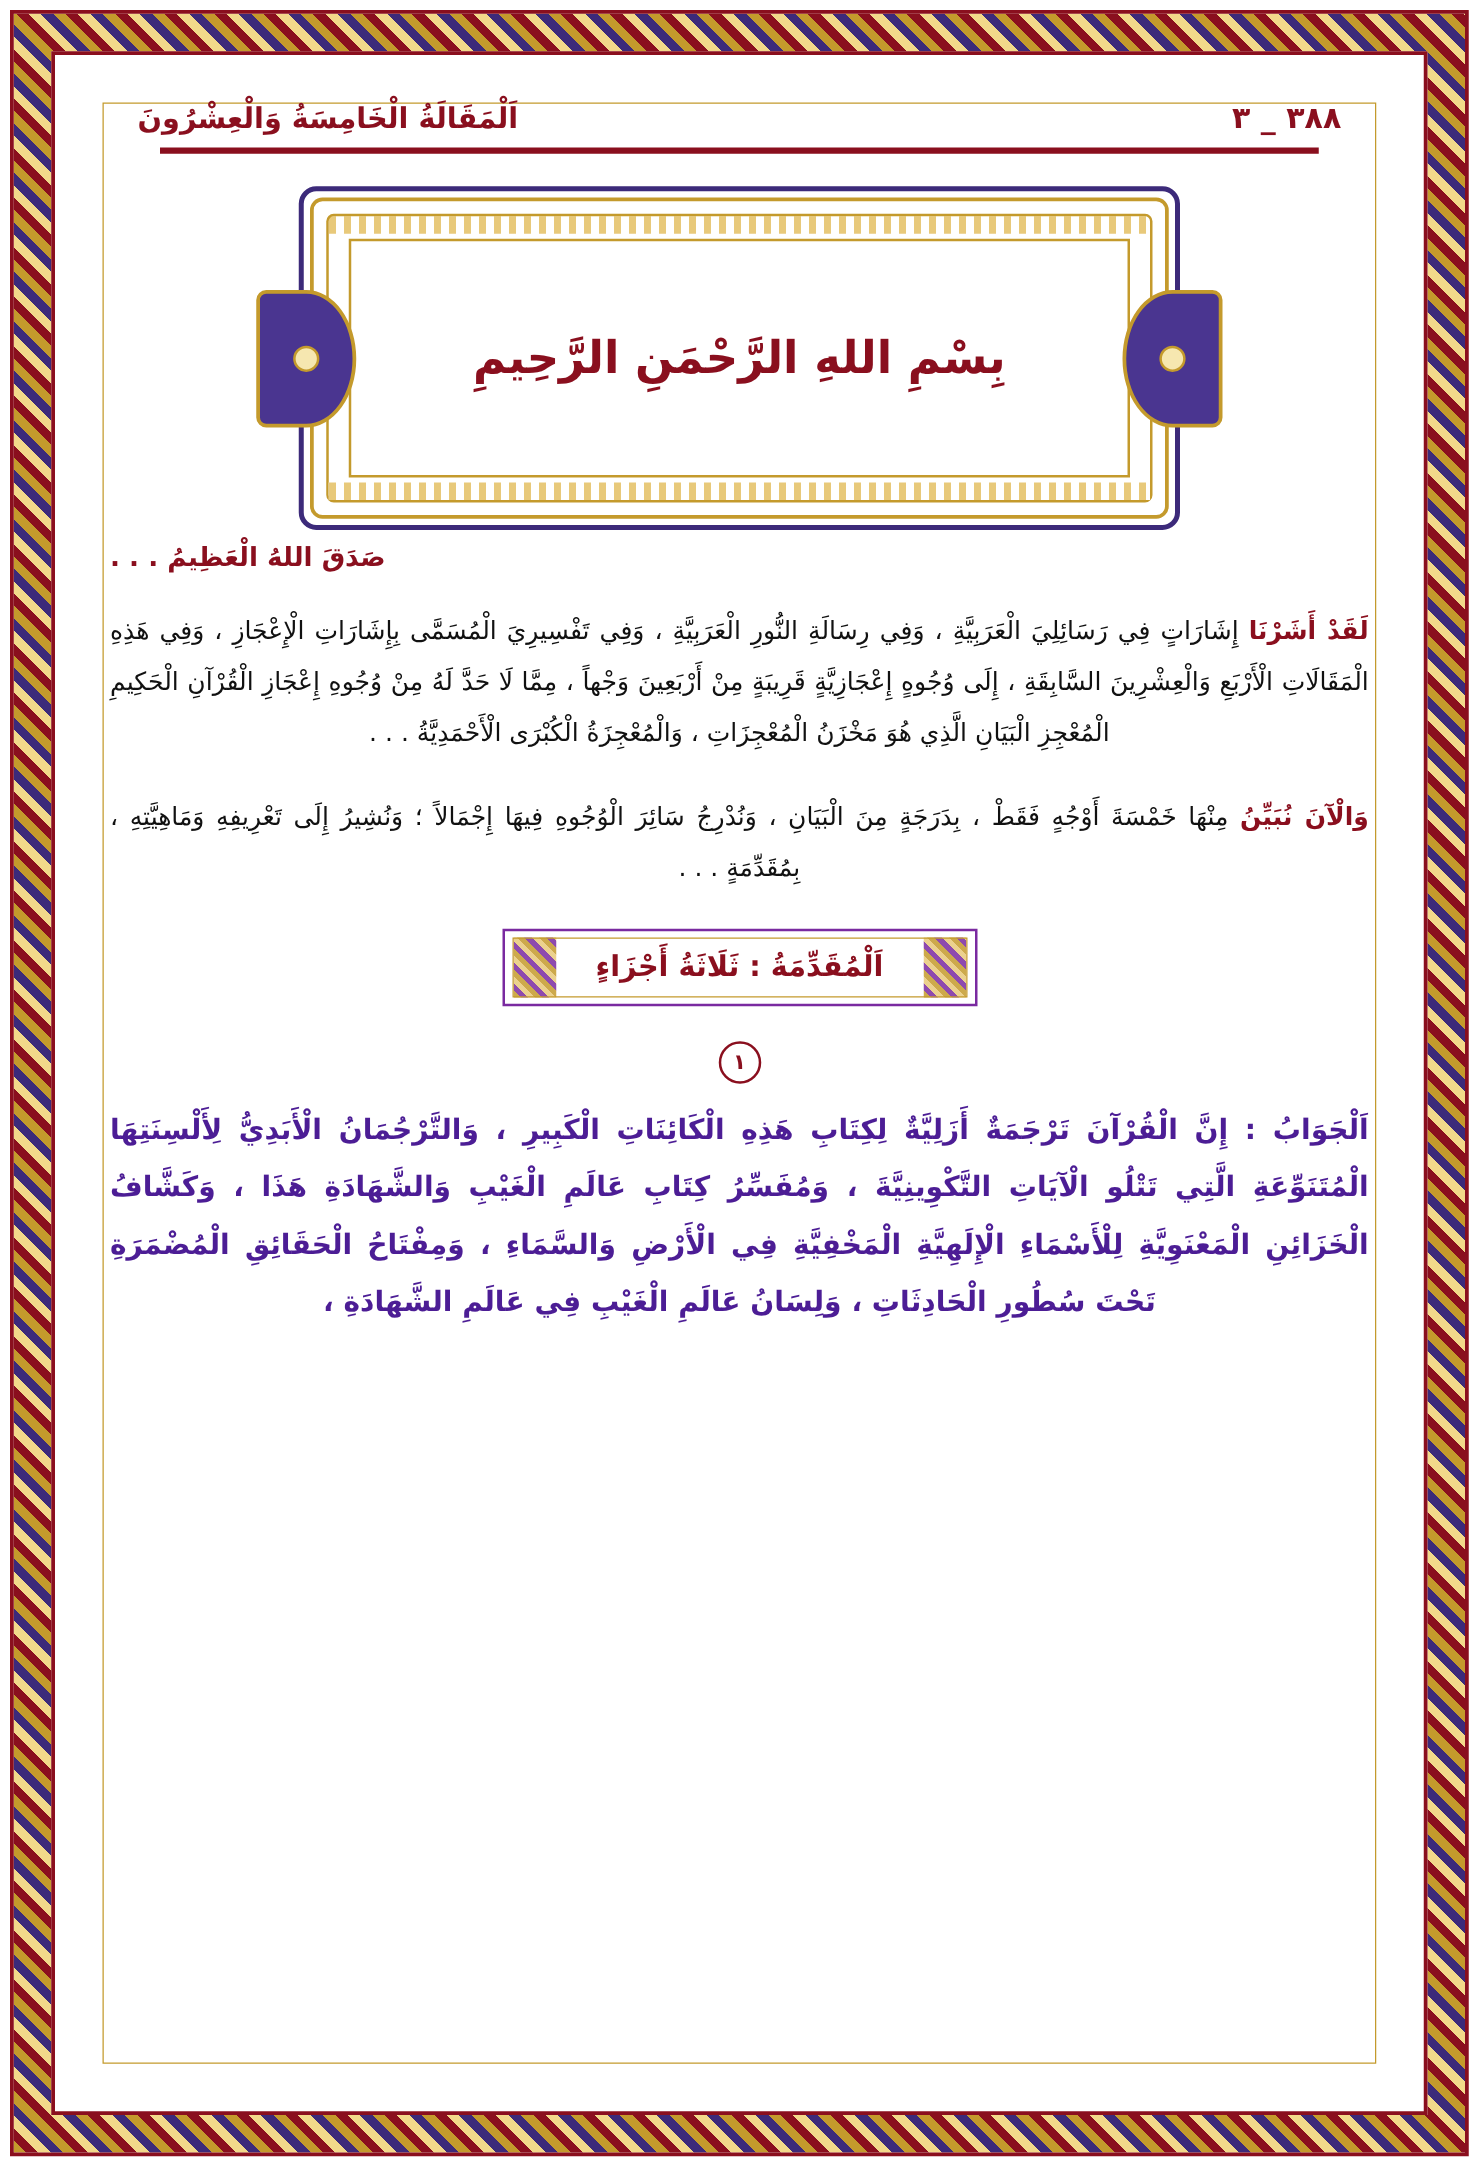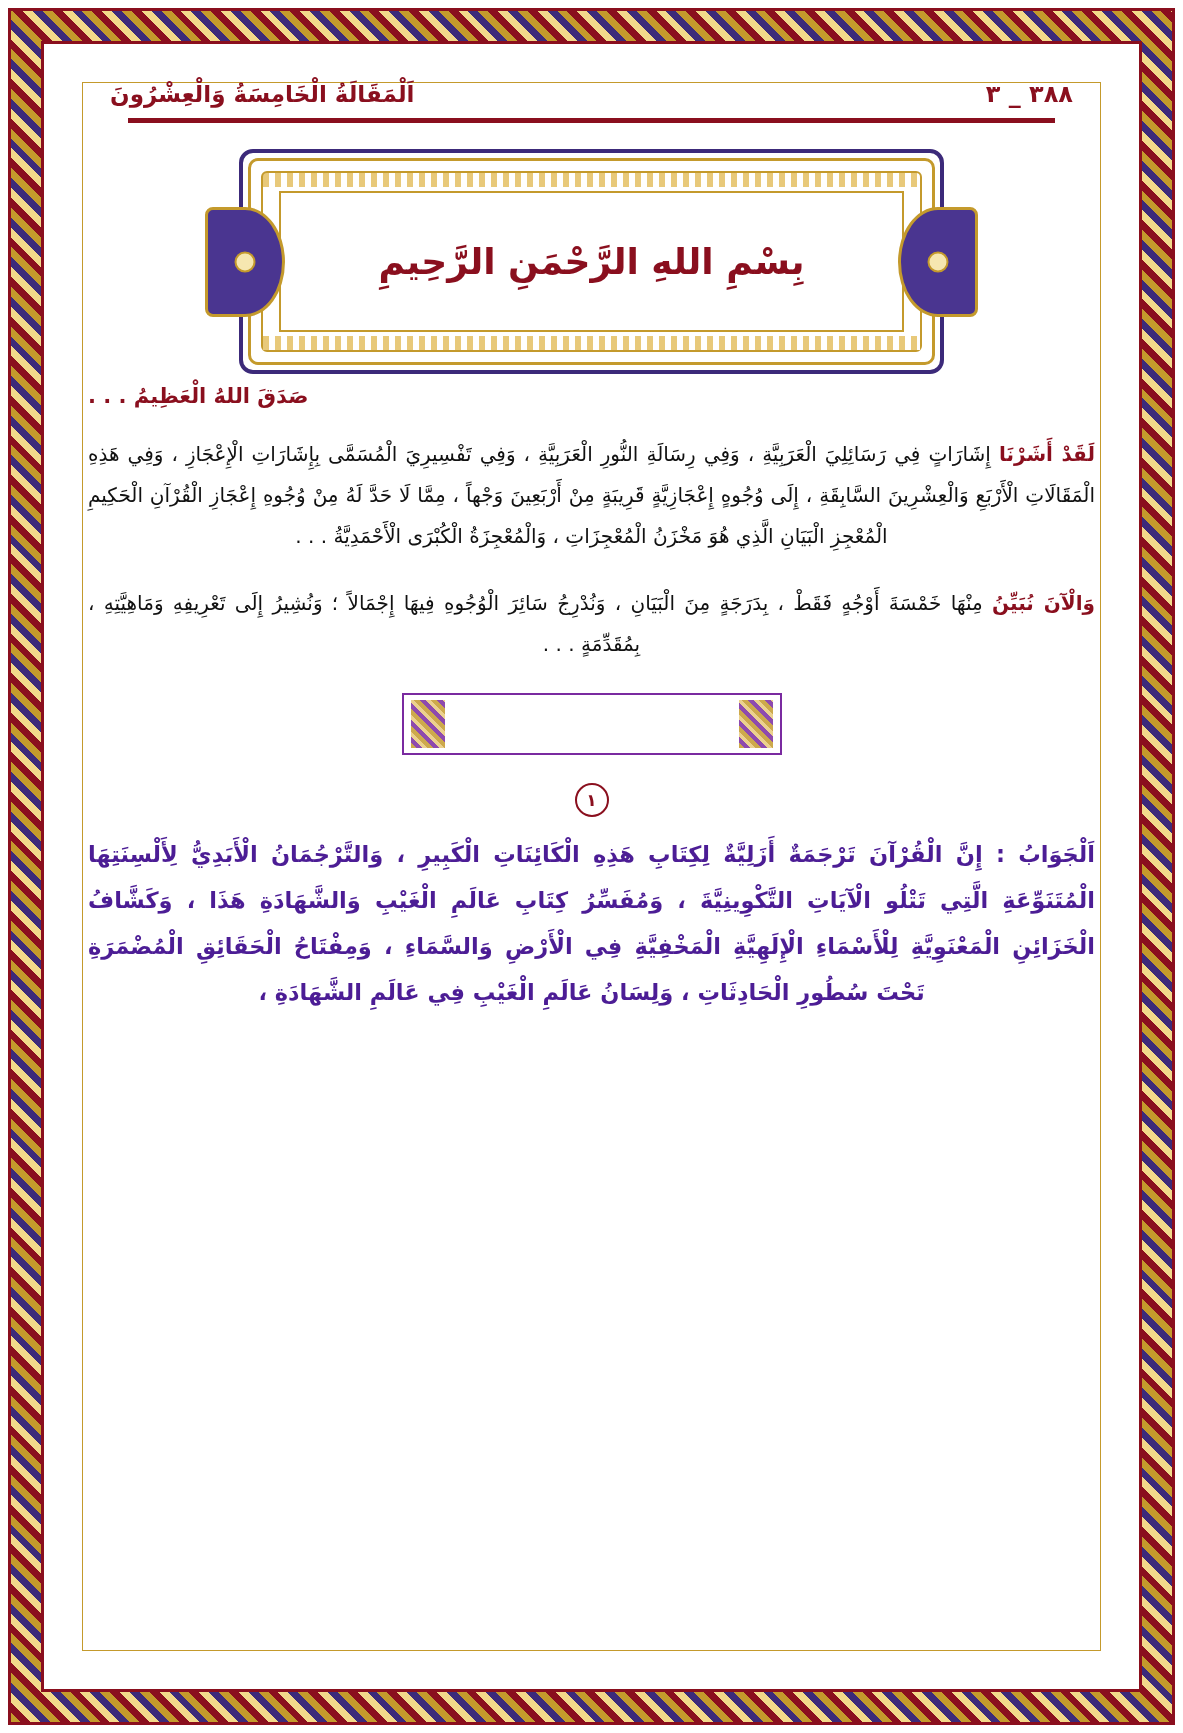--- a/index.html
+++ b/index.html
@@ -101,21 +101,21 @@
     margin: 10px 40px 0 40px;
     height: 5px;
     background: #8a0f1e;
   }
 
   
   .basmala-wrap {
     margin: 26px auto 0 auto;
     width: 705px;
     position: relative;
-    height: 225px;
+    height: 275px;
   }
   .basmala-outer {
     position: absolute;
     left: 0; top: 0; right: 0; bottom: 0;
     border: 4px solid #3c2a7a;
     border-radius: 14px;
     background: #ffffff;
   }
   .basmala-gold {
     position: absolute;
@@ -357,20 +357,23 @@
     </p>
 
     <p class="para">
       <span class="lead">وَالْآنَ نُبَيِّنُ</span><span> مِنْهَا خَمْسَةَ أَوْجُهٍ فَقَطْ ، بِدَرَجَةٍ مِنَ الْبَيَانِ ، وَنُدْرِجُ سَائِرَ الْوُجُوهِ فِيهَا إِجْمَالاً ؛ وَنُشِيرُ إِلَى تَعْرِيفِهِ وَمَاهِيَّتِهِ ، بِمُقَدِّمَةٍ . . .</span>
     </p>
 
     <div class="sectionbox-wrap">
       <div class="sectionbox-outer"></div>
       <div class="sectionbox-corner r"></div>
       <div class="sectionbox-corner l"></div>
+      <div class="sectionbox-inner">
+        <span class="sectionbox-text">اَلْمُقَدِّمَةُ : ثَلَاثَةُ أَجْزَاءٍ</span>
+      </div>
     </div>
 
     <div class="qrow">
       <span class="qnum">١</span>
     </div>
 
     <p class="answer">اَلْجَوَابُ : إِنَّ الْقُرْآنَ تَرْجَمَةٌ أَزَلِيَّةٌ لِكِتَابِ هَذِهِ الْكَائِنَاتِ الْكَبِيرِ ، وَالتَّرْجُمَانُ الْأَبَدِيُّ لِأَلْسِنَتِهَا الْمُتَنَوِّعَةِ الَّتِي تَتْلُو الْآيَاتِ التَّكْوِينِيَّةَ ، وَمُفَسِّرُ كِتَابِ عَالَمِ الْغَيْبِ وَالشَّهَادَةِ هَذَا ، وَكَشَّافُ الْخَزَائِنِ الْمَعْنَوِيَّةِ لِلْأَسْمَاءِ الْإِلَهِيَّةِ الْمَخْفِيَّةِ فِي الْأَرْضِ وَالسَّمَاءِ ، وَمِفْتَاحُ الْحَقَائِقِ الْمُضْمَرَةِ تَحْتَ سُطُورِ الْحَادِثَاتِ ، وَلِسَانُ عَالَمِ الْغَيْبِ فِي عَالَمِ الشَّهَادَةِ ،</p>
 
   </div>
 </div>

